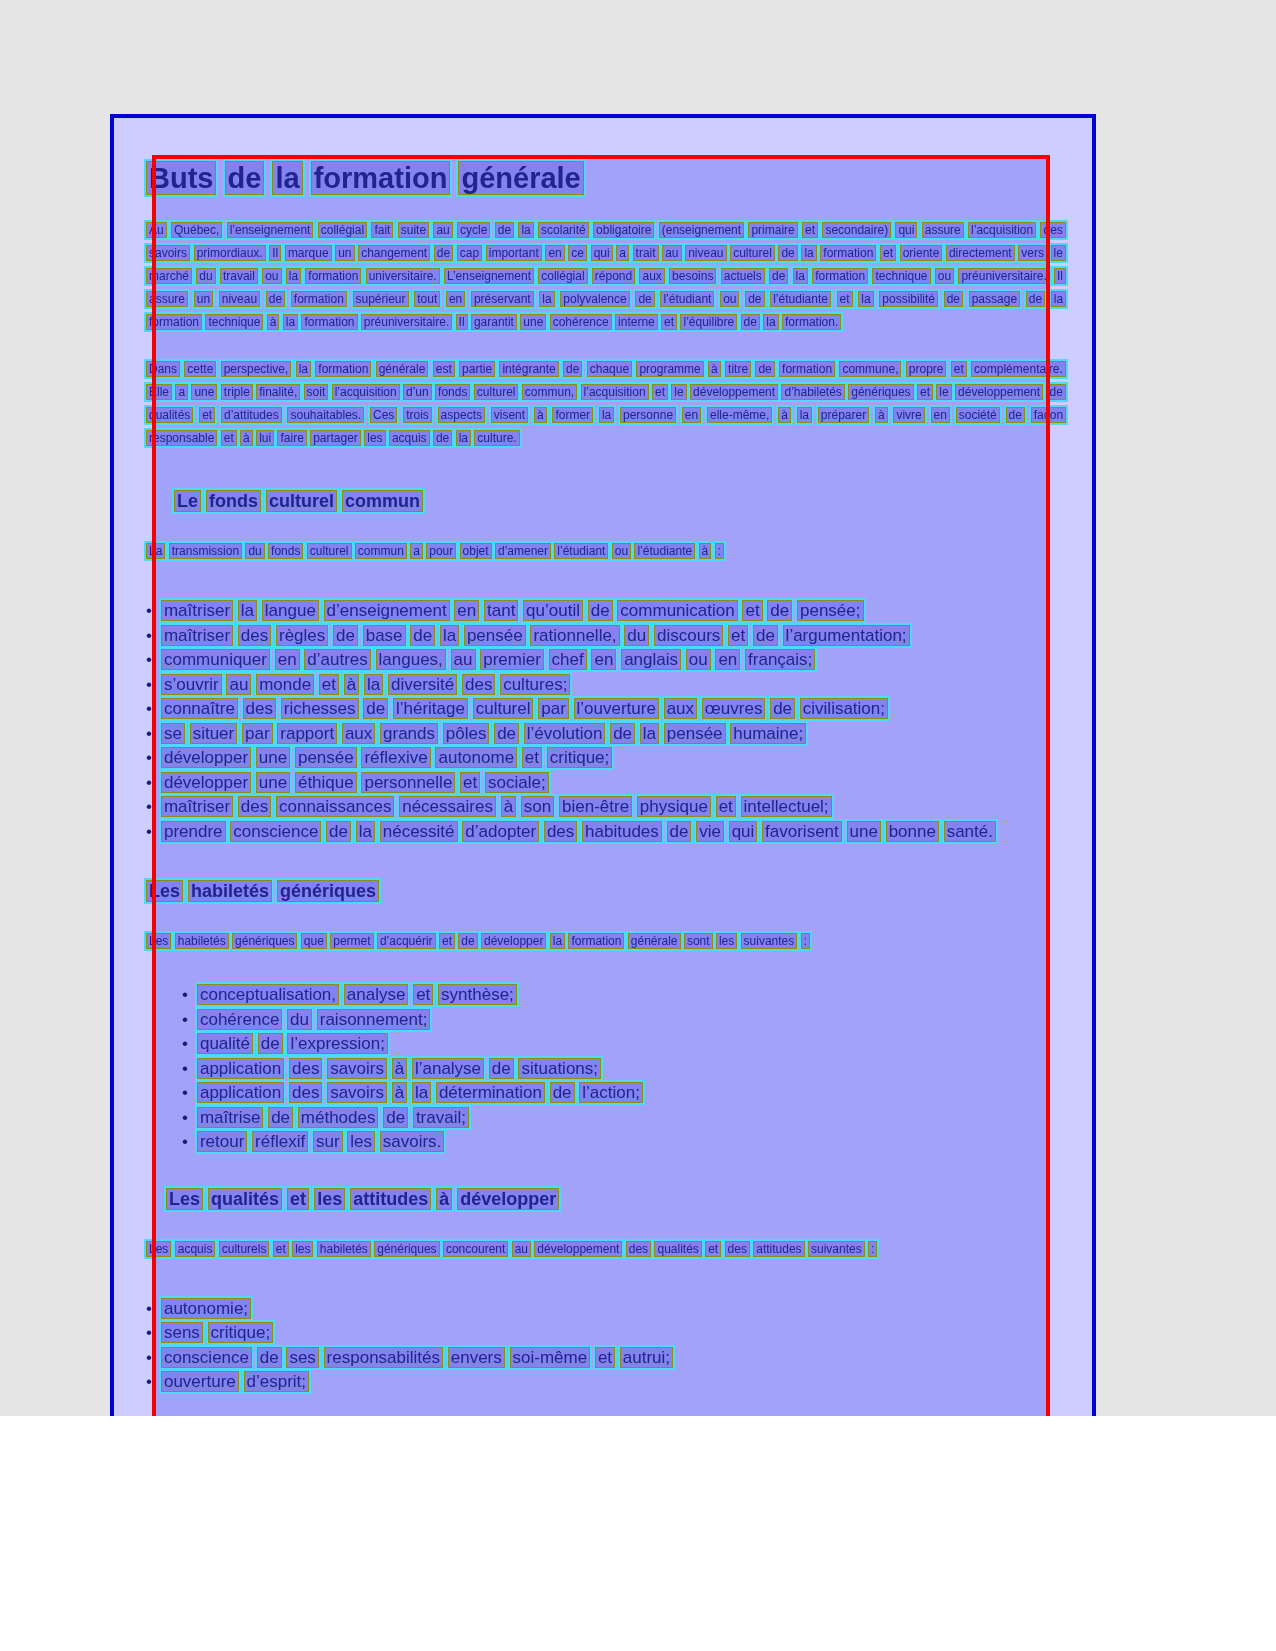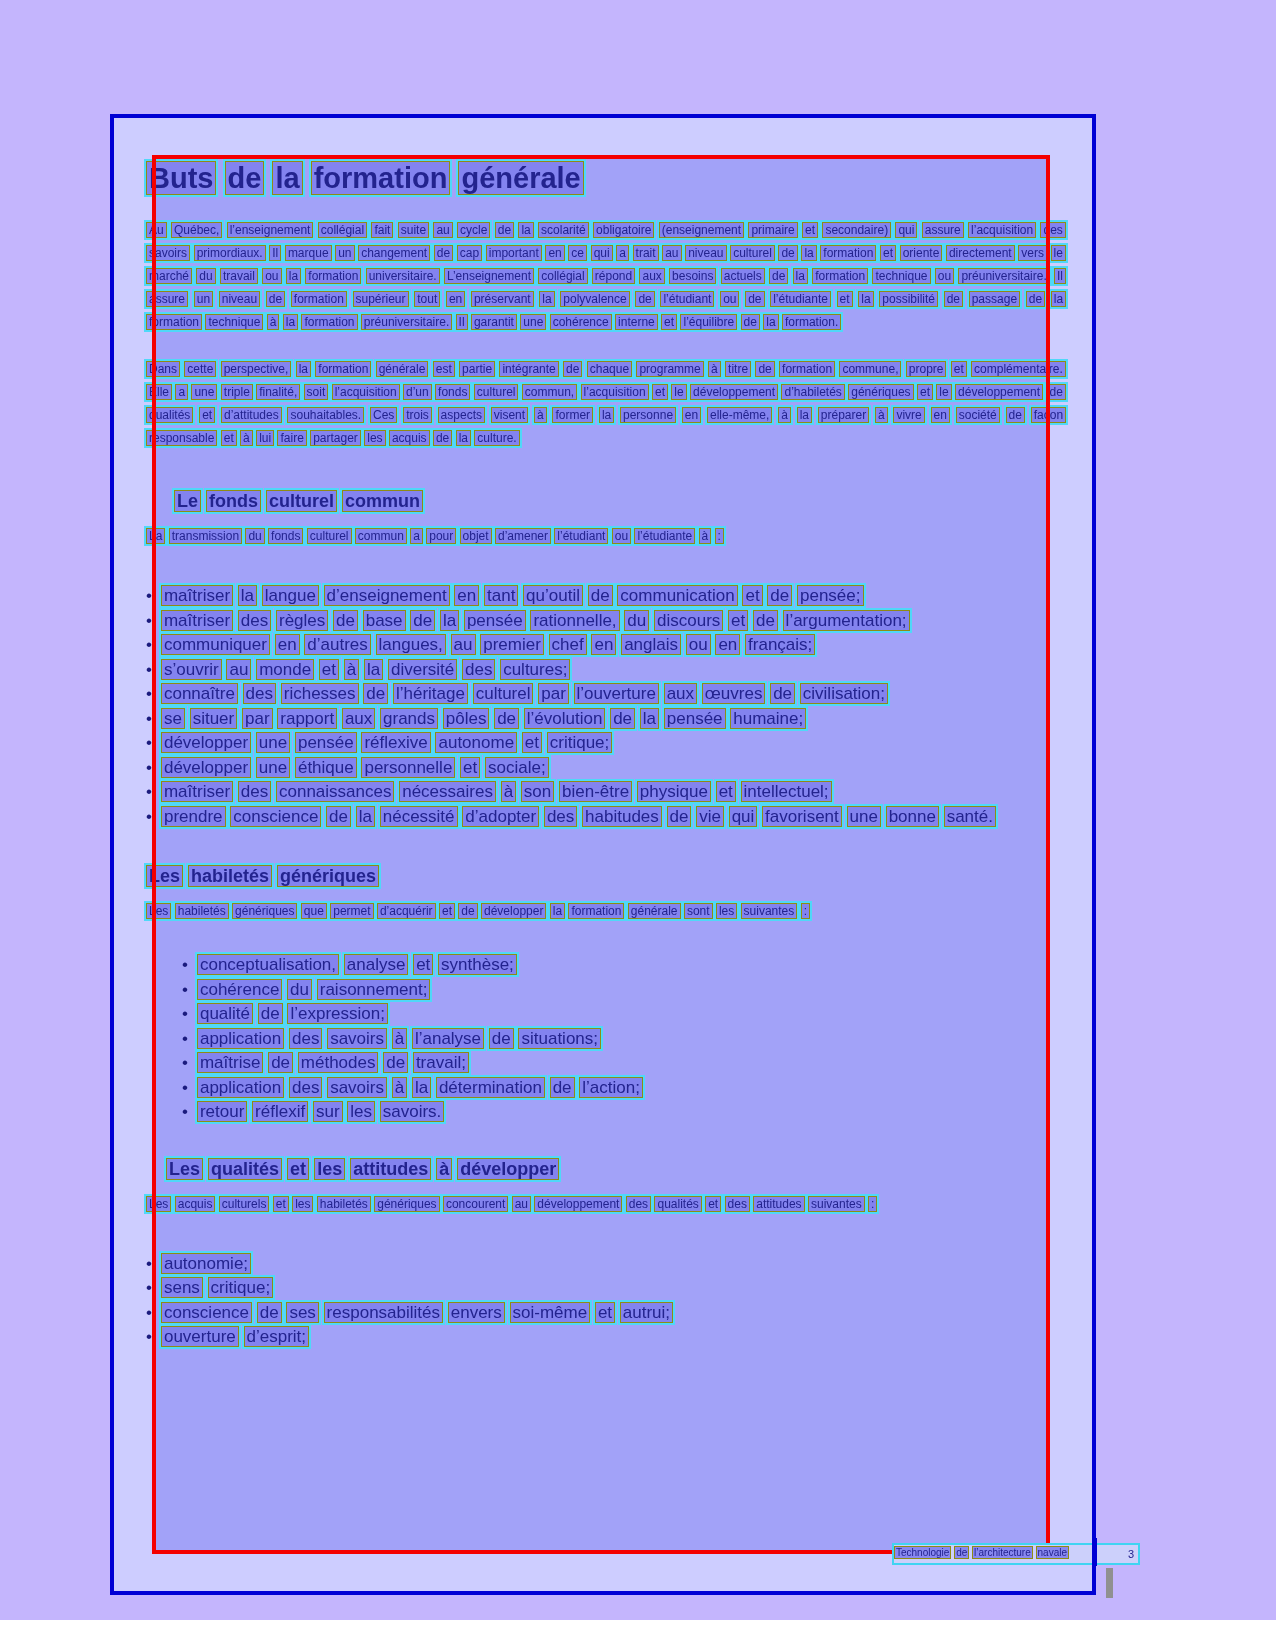--- a/index.html
+++ b/index.html
@@ -1,32 +1,32 @@
 <!DOCTYPE html>
 <html><head>
 <meta charset="utf-8">
 <style>
   html,body{margin:0;padding:0;}
-  .page{position:relative;width:1276px;height:1620px;background:#c4b5fd;overflow:hidden;
+  .page{position:relative;width:1276px;height:1416px;background:#e5e5e5;overflow:hidden;
         font-family:"Liberation Sans", sans-serif;}
   .outer{position:absolute;left:110px;top:114px;width:978px;height:1473px;
          border:4px solid #0000d4;background:#cdcdff;}
   .purple-fill{position:absolute;left:38px;top:37px;width:898px;height:1399px;background:#a2a2f8;}
   .red-overlay{position:absolute;left:152px;top:155px;width:890px;height:1391px;
          border:4px solid #f40000;background:transparent;z-index:20;pointer-events:none;}
   .content{position:absolute;left:146px;top:157px;width:920px;z-index:10;color:#23238e;}
   .w{background:#8383ef;border:1px solid #8f8b14;box-shadow:0 0 0 2px #4fd8f8;
      padding:0 2px;color:#23238e;}
   .title{margin:2px 0 0 0;font-size:29px;line-height:38px;font-weight:bold;}
   .para{margin:0;font-size:12px;line-height:23px;text-align:justify;}
   .p1{margin-top:22px;}
   .p2{margin-top:24px;}
   .h2{margin:0;font-size:18px;line-height:23px;font-weight:bold;}
   .s1{margin-top:40px;padding-left:28px;}
-  .lead{margin-top:12px;}
+  .lead{margin-top:27px;}
   .list{margin:0;padding:0;list-style:none;font-size:17px;}
   .list li{line-height:24.5px;white-space:nowrap;}
   .u1{margin-top:36px;}
   .s2{margin-top:36px;}
   .u2{margin-top:30px;margin-left:36px;}
   .s3{margin-top:33px;padding-left:20px;}
   .u3{margin-top:36px;}
   .blt{margin-right:9px;color:#1b1b7e;}
   .footer{position:absolute;left:892px;top:1543px;width:244px;height:18px;
           border:2px solid #3fd4f2;background:#ccd0fb;z-index:30;font-size:10px;
@@ -67,22 +67,22 @@
         <li><span class="blt">•</span><span class="w">prendre</span> <span class="w">conscience</span> <span class="w">de</span> <span class="w">la</span> <span class="w">nécessité</span> <span class="w">d’adopter</span> <span class="w">des</span> <span class="w">habitudes</span> <span class="w">de</span> <span class="w">vie</span> <span class="w">qui</span> <span class="w">favorisent</span> <span class="w">une</span> <span class="w">bonne</span> <span class="w">santé.</span> </li>
       </ul>
 
     <h2 class="h2 s2"><span class="w">Les</span> <span class="w">habiletés</span> <span class="w">génériques</span> </h2>
     <p class="para lead"><span class="w">Les</span> <span class="w">habiletés</span> <span class="w">génériques</span> <span class="w">que</span> <span class="w">permet</span> <span class="w">d’acquérir</span> <span class="w">et</span> <span class="w">de</span> <span class="w">développer</span> <span class="w">la</span> <span class="w">formation</span> <span class="w">générale</span> <span class="w">sont</span> <span class="w">les</span> <span class="w">suivantes</span> <span class="w">:</span> </p>
     <ul class="list u2">
         <li><span class="blt">•</span><span class="w">conceptualisation,</span> <span class="w">analyse</span> <span class="w">et</span> <span class="w">synthèse;</span> </li>
         <li><span class="blt">•</span><span class="w">cohérence</span> <span class="w">du</span> <span class="w">raisonnement;</span> </li>
         <li><span class="blt">•</span><span class="w">qualité</span> <span class="w">de</span> <span class="w">l’expression;</span> </li>
         <li><span class="blt">•</span><span class="w">application</span> <span class="w">des</span> <span class="w">savoirs</span> <span class="w">à</span> <span class="w">l’analyse</span> <span class="w">de</span> <span class="w">situations;</span> </li>
+        <li><span class="blt">•</span><span class="w">application</span> <span class="w">des</span> <span class="w">savoirs</span> <span class="w">à</span> <span class="w">la</span> <span class="w">détermination</span> <span class="w">de</span> <span class="w">l’action;</span> </li>
         <li><span class="blt">•</span><span class="w">maîtrise</span> <span class="w">de</span> <span class="w">méthodes</span> <span class="w">de</span> <span class="w">travail;</span> </li>
-        <li><span class="blt">•</span><span class="w">application</span> <span class="w">des</span> <span class="w">savoirs</span> <span class="w">à</span> <span class="w">la</span> <span class="w">détermination</span> <span class="w">de</span> <span class="w">l’action;</span> </li>
         <li><span class="blt">•</span><span class="w">retour</span> <span class="w">réflexif</span> <span class="w">sur</span> <span class="w">les</span> <span class="w">savoirs.</span> </li>
       </ul>
 
     <h2 class="h2 s3"><span class="w">Les</span> <span class="w">qualités</span> <span class="w">et</span> <span class="w">les</span> <span class="w">attitudes</span> <span class="w">à</span> <span class="w">développer</span> </h2>
     <p class="para lead"><span class="w">Les</span> <span class="w">acquis</span> <span class="w">culturels</span> <span class="w">et</span> <span class="w">les</span> <span class="w">habiletés</span> <span class="w">génériques</span> <span class="w">concourent</span> <span class="w">au</span> <span class="w">développement</span> <span class="w">des</span> <span class="w">qualités</span> <span class="w">et</span> <span class="w">des</span> <span class="w">attitudes</span> <span class="w">suivantes</span> <span class="w">:</span> </p>
     <ul class="list u3">
         <li><span class="blt">•</span><span class="w">autonomie;</span> </li>
         <li><span class="blt">•</span><span class="w">sens</span> <span class="w">critique;</span> </li>
         <li><span class="blt">•</span><span class="w">conscience</span> <span class="w">de</span> <span class="w">ses</span> <span class="w">responsabilités</span> <span class="w">envers</span> <span class="w">soi-même</span> <span class="w">et</span> <span class="w">autrui;</span> </li>
         <li><span class="blt">•</span><span class="w">ouverture</span> <span class="w">d’esprit;</span> </li>

